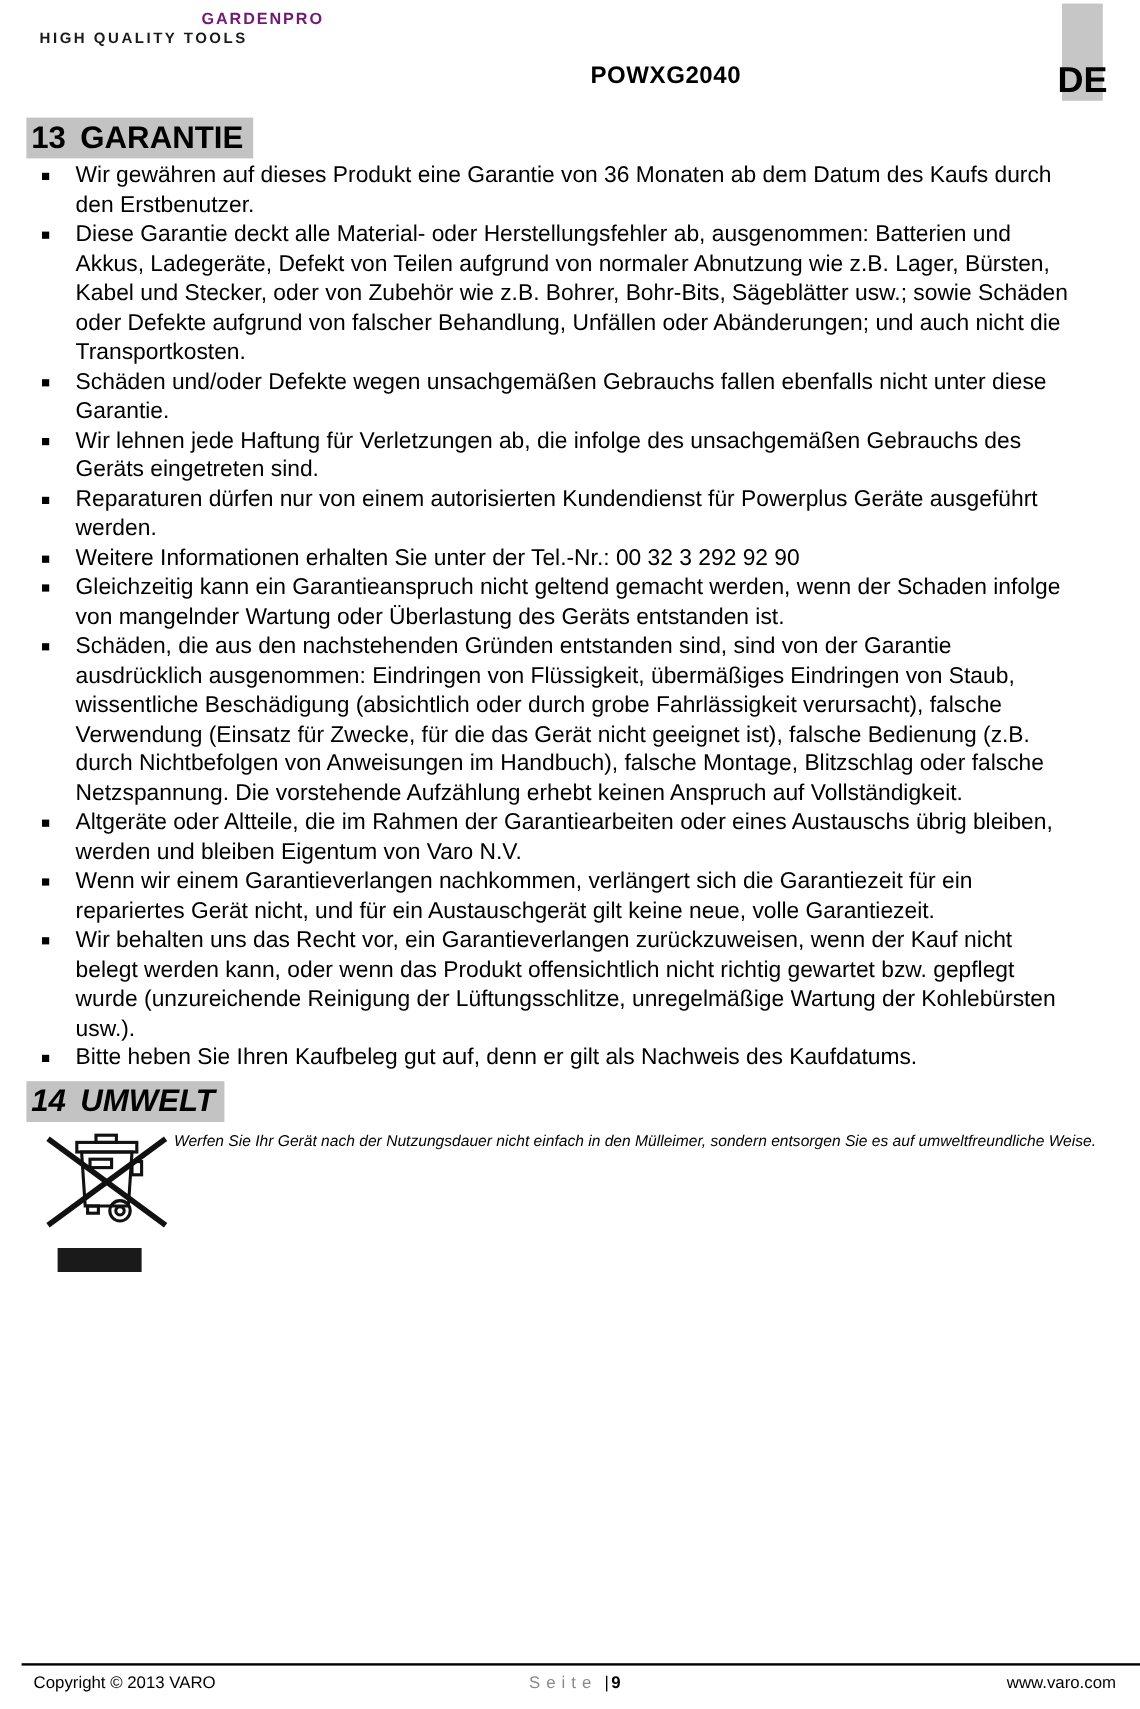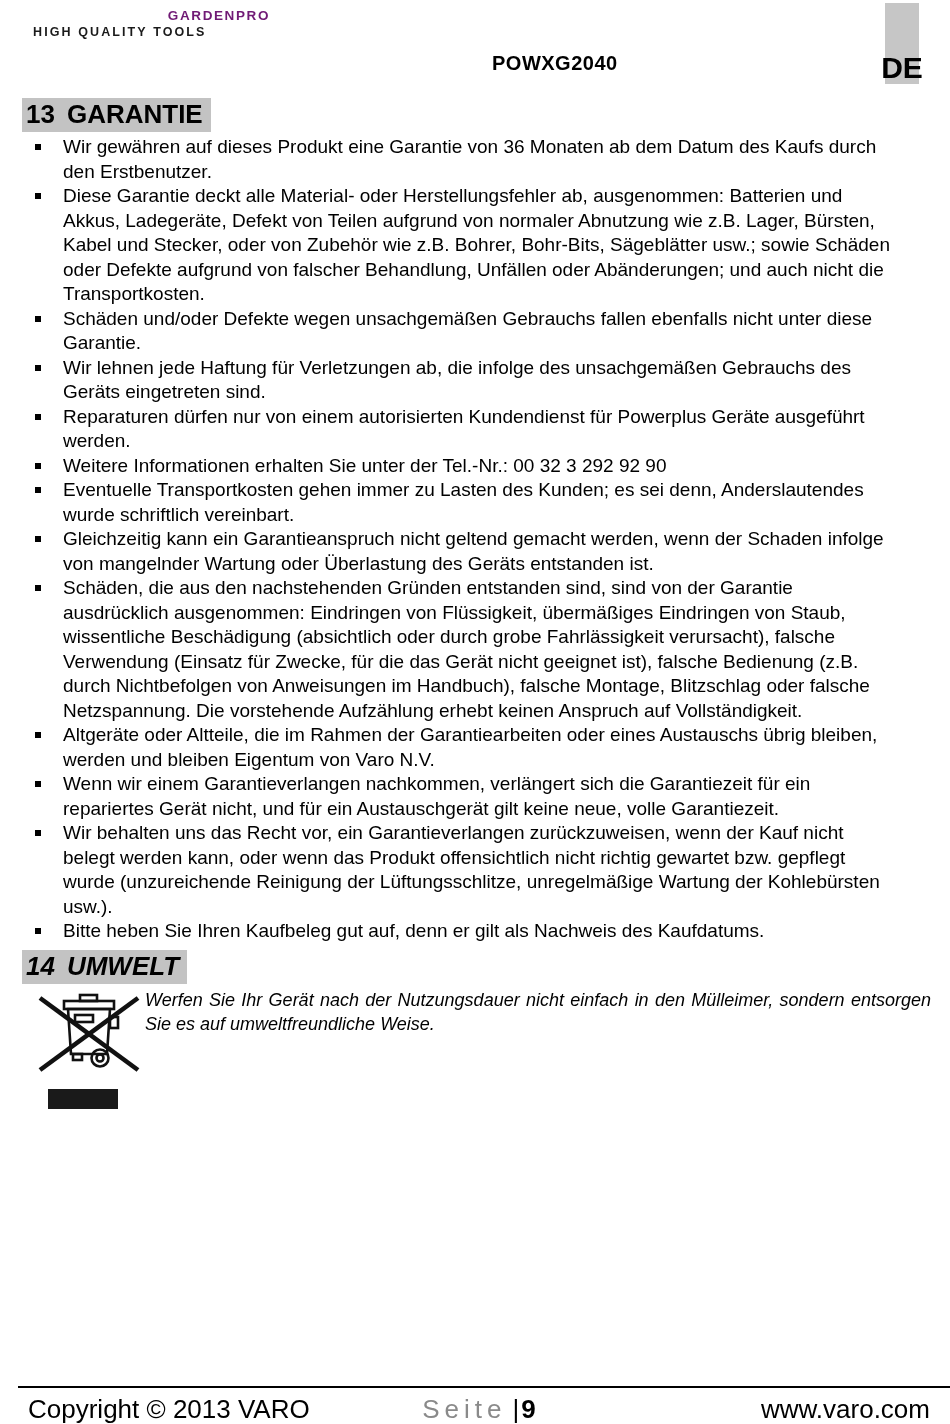--- a/index.html
+++ b/index.html
@@ -74,31 +74,31 @@
   }
 
   
   .env-section { margin-top: 6px; font-style: italic; }
   .env-body { position: relative; margin-top: 4px; min-height: 165px; }
   .weee { position: absolute; left: 33px; top: 2px; width: 112px; }
   .weee svg { display: block; }
   .weee-bar { width: 70px; height: 20px; background: #1a1a1a; margin: 15px 0 0 15px; }
   .env-text {
     margin-left: 145px; width: 786px;
-    font-size: 18px; line-height: 24.6px;
+    font-size: 13px; line-height: 24.6px;
     text-align: justify;
   }
 
   
   .footer { position: absolute; left: 0; top: 1386px; width: 950px; }
   .footer-rule { border-top: 2px solid #000; margin: 0 0 0 18px; }
   .footer-row {
     display: flex; align-items: flex-start;
     padding: 6px 20px 0 28px;
-    font-size: 26px;
+    font-size: 14px;
     gap: 25px;
   }
   .footer-left  { flex: 1; text-align: left; }
   .footer-center{ flex: 0 0 auto; }
   .footer-right { flex: 1; text-align: right; }
   .seite { color: #8a8a8a; letter-spacing: 5px; }
   .sep { color: #000; margin: 0 2px 0 6px; }
   .pagenum { font-weight: bold; }
 </style>
 </head>
@@ -117,21 +117,20 @@
   <div class="section-heading">
     <span class="num">13</span><span>GARANTIE</span>
   </div>
   <ul class="warranty-list">
     <li>Wir gewähren  auf dieses Produkt eine Garantie von 36 Monaten ab dem Datum des Kaufs durch den Erstbenutzer.</li>
     <li>Diese Garantie deckt alle Material- oder Herstellungsfehler ab, ausgenommen: Batterien und Akkus, Ladegeräte, Defekt von Teilen aufgrund von normaler Abnutzung wie z.B. Lager, Bürsten, Kabel und Stecker, oder von Zubehör wie z.B. Bohrer, Bohr-Bits, Sägeblätter usw.; sowie Schäden oder Defekte aufgrund von falscher Behandlung, Unfällen oder Abänderungen; und auch nicht die Transportkosten.</li>
     <li>Schäden und/oder Defekte wegen unsachgemäßen Gebrauchs fallen ebenfalls nicht unter diese Garantie.</li>
     <li>Wir lehnen jede Haftung für Verletzungen ab, die infolge des unsachgemäßen Gebrauchs des Geräts eingetreten sind.</li>
     <li>Reparaturen dürfen nur von einem autorisierten Kundendienst für Powerplus Geräte ausgeführt werden.</li>
     <li>Weitere Informationen erhalten Sie unter der Tel.-Nr.: 00 32 3 292 92 90</li>
-    <li>Eventuelle Transportkosten gehen immer zu Lasten des Kunden; es sei denn, Anderslautendes wurde schriftlich vereinbart.</li>
     <li>Gleichzeitig kann ein Garantieanspruch nicht geltend gemacht werden, wenn der Schaden infolge von mangelnder Wartung oder Überlastung des Geräts entstanden ist.</li>
     <li>Schäden, die aus den nachstehenden Gründen entstanden sind, sind von der Garantie ausdrücklich ausgenommen: Eindringen von Flüssigkeit, übermäßiges Eindringen von Staub, wissentliche Beschädigung (absichtlich oder durch grobe Fahrlässigkeit verursacht), falsche Verwendung (Einsatz für Zwecke, für die das Gerät nicht geeignet ist), falsche Bedienung (z.B. durch Nichtbefolgen von Anweisungen im Handbuch), falsche Montage, Blitzschlag oder falsche Netzspannung. Die vorstehende Aufzählung erhebt keinen Anspruch auf Vollständigkeit.</li>
     <li>Altgeräte oder Altteile, die im Rahmen der Garantiearbeiten oder eines Austauschs übrig bleiben, werden und bleiben Eigentum von Varo N.V.</li>
     <li>Wenn wir einem Garantieverlangen nachkommen, verlängert sich die Garantiezeit für ein repariertes Gerät nicht, und für ein Austauschgerät gilt keine neue, volle Garantiezeit.</li>
     <li>Wir behalten uns das Recht vor, ein Garantieverlangen zurückzuweisen, wenn der Kauf nicht belegt werden kann, oder wenn das Produkt offensichtlich nicht richtig gewartet bzw. gepflegt wurde (unzureichende Reinigung der Lüftungsschlitze, unregelmäßige Wartung der Kohlebürsten usw.).</li>
     <li>Bitte heben Sie Ihren Kaufbeleg gut auf, denn er gilt als Nachweis des Kaufdatums.</li>
   </ul>
 </div>
 
 <div class="env-section">

